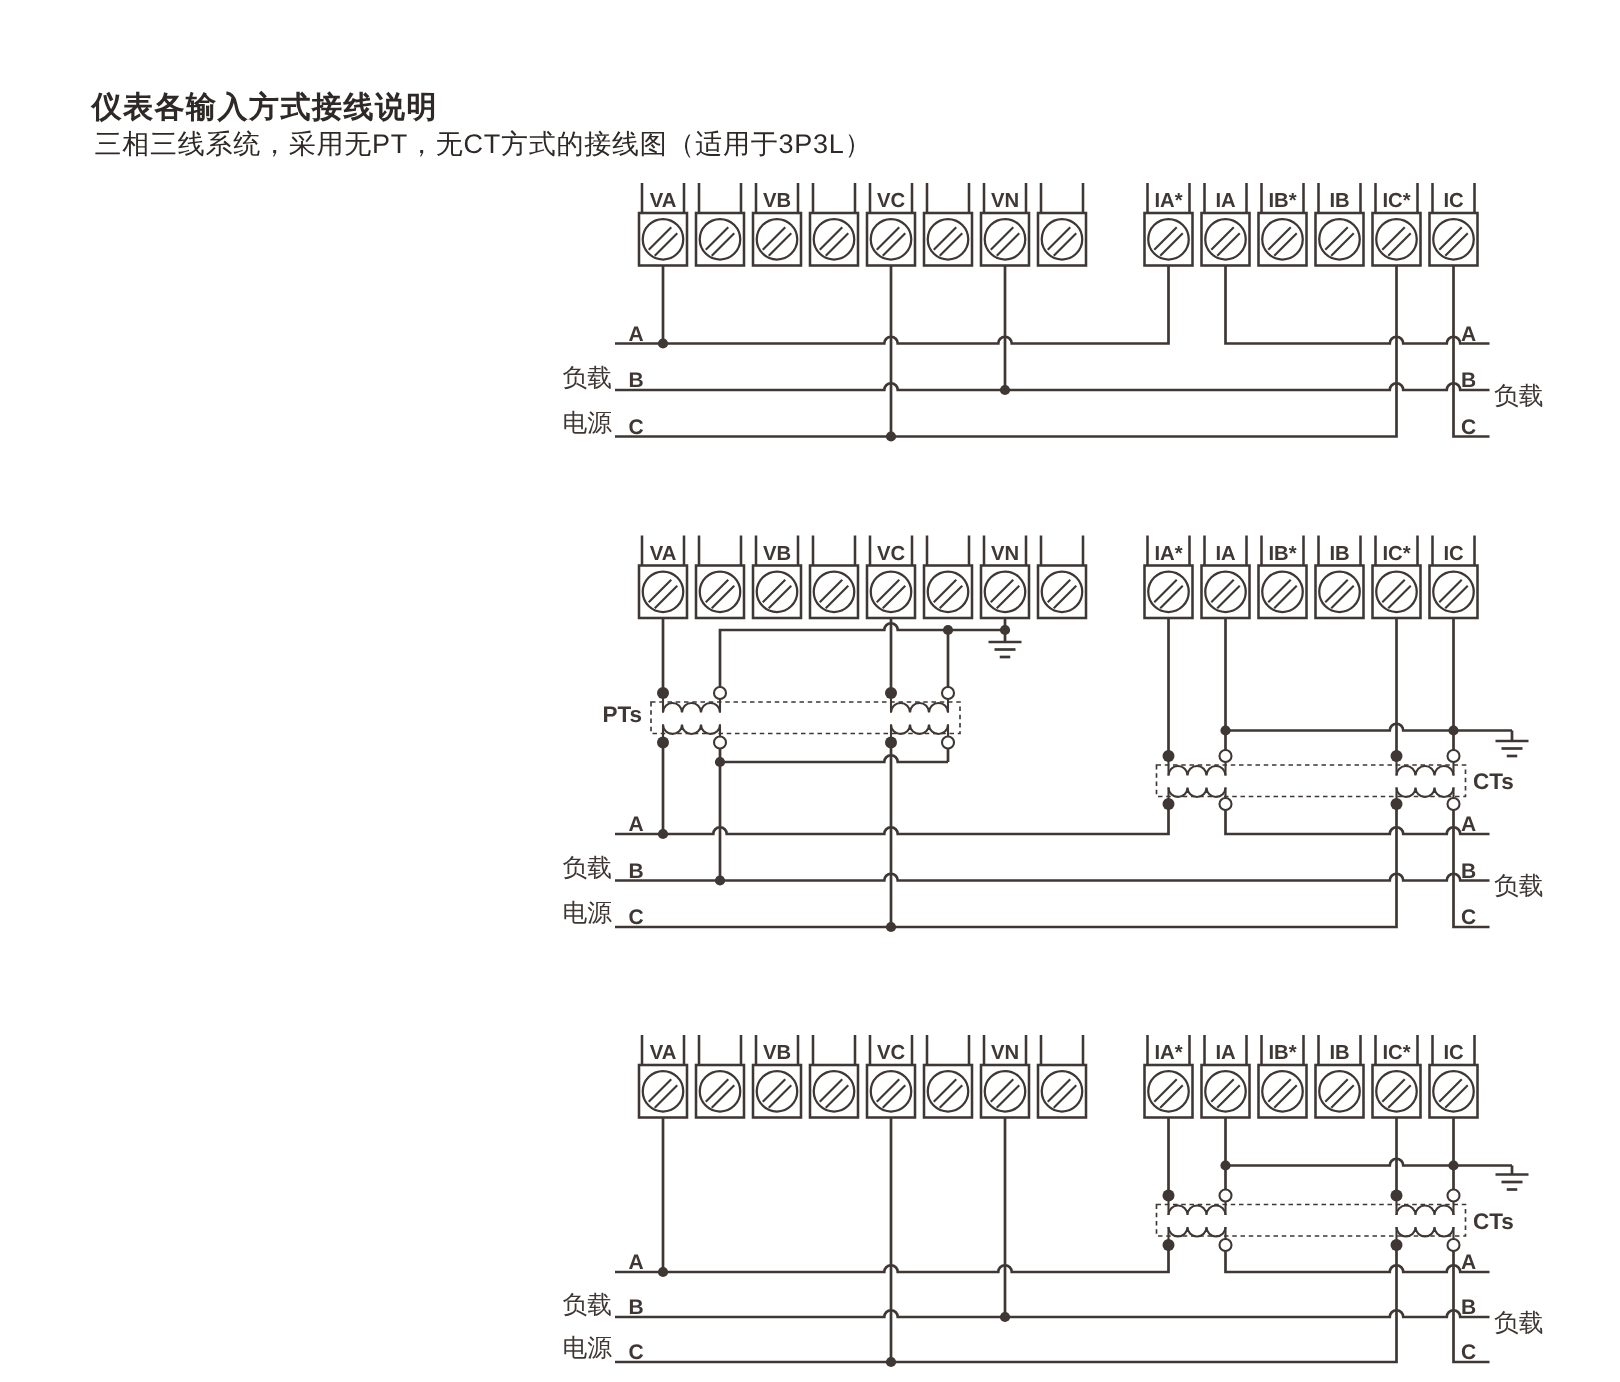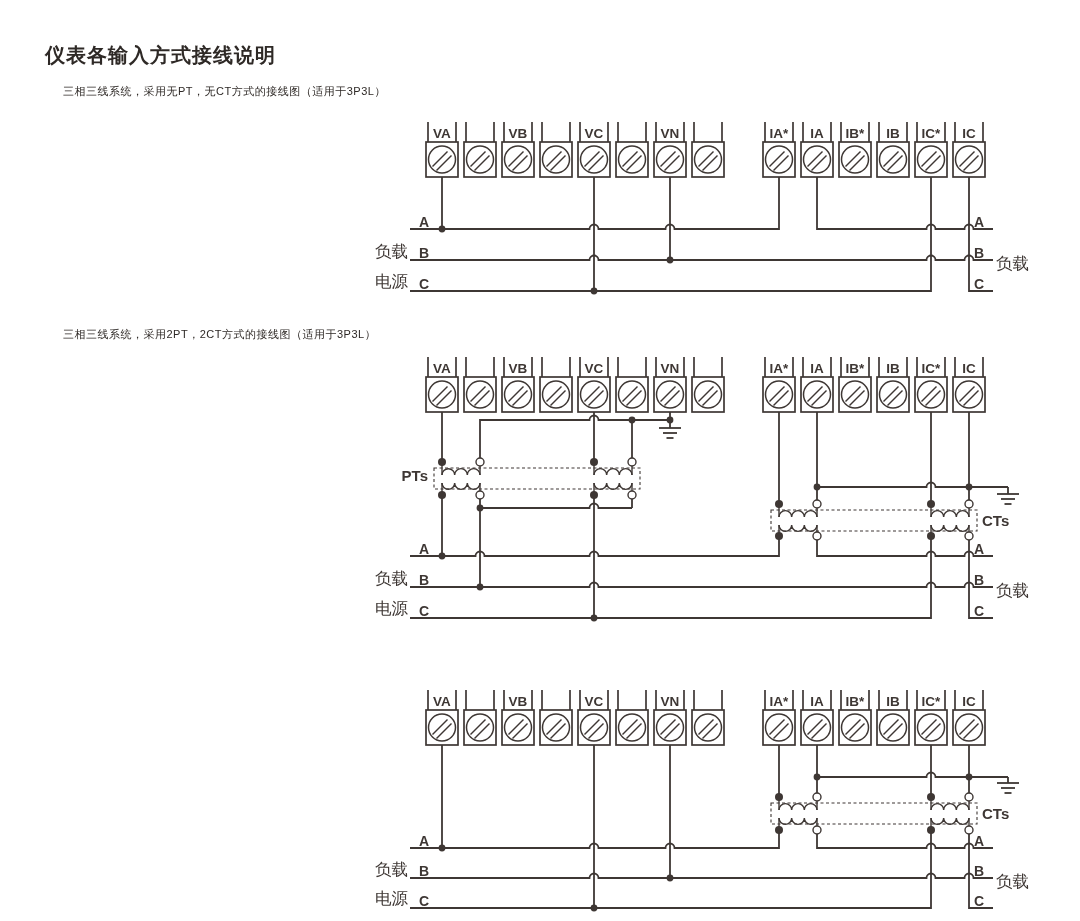--- a/index.html
+++ b/index.html
@@ -1,30 +1,29 @@
 <!DOCTYPE html>
 <html><head>
 <meta charset="utf-8">
 <style>
   html,body{margin:0;padding:0;background:#ffffff;}
   .page{position:relative;width:1080px;height:921px;background:#fff;overflow:hidden;
         font-family:"Liberation Sans","DejaVu Sans",sans-serif;color:#2e2926;}
   .page-title{position:absolute;left:45px;top:42px;font-size:20px;font-weight:bold;
-        letter-spacing:1px;margin:0;}
-  .sub{position:absolute;left:63px;font-size:11px;letter-spacing:0.5px;}
+        letter-spacing:1px;margin:16px;}
+  .sub{position:absolute;left:63px;font-size:18px;letter-spacing:0.5px;}
   #schematic{position:absolute;left:0;top:0;}
   text{font-family:"Liberation Sans","DejaVu Sans",sans-serif;}
 </style>
 </head>
 <body>
 
 <div class="page">
   <h1 class="page-title">仪表各输入方式接线说明</h1>
   <div class="sub" style="top:84px">三相三线系统，采用无PT，无CT方式的接线图（适用于3P3L）</div>
-  <div class="sub" style="top:327px">三相三线系统，采用2PT，2CT方式的接线图（适用于3P3L）</div>
   <svg id="schematic" width="1080" height="921" viewBox="0 0 1080 921">
       <g>
         <path d="M 410 229 L 589.5 229 A 4.5 4.5 0 0 1 598.5 229 L 665.5 229 A 4.5 4.5 0 0 1 674.5 229 L 779 229 L 779 177" fill="none" stroke="#3e3734" stroke-width="1.8"></path>
         <path d="M 817 177 L 817 229 L 926.5 229 A 4.5 4.5 0 0 1 935.5 229 L 964.5 229 A 4.5 4.5 0 0 1 973.5 229 L 993 229" fill="none" stroke="#3e3734" stroke-width="1.8"></path>
         <path d="M 410 260 L 589.5 260 A 4.5 4.5 0 0 1 598.5 260 L 926.5 260 A 4.5 4.5 0 0 1 935.5 260 L 964.5 260 A 4.5 4.5 0 0 1 973.5 260 L 993 260" fill="none" stroke="#3e3734" stroke-width="1.8"></path>
         <path d="M 410 291 L 931 291 L 931 177" fill="none" stroke="#3e3734" stroke-width="1.8"></path>
         <path d="M 969 177 L 969 291 L 993 291" fill="none" stroke="#3e3734" stroke-width="1.8"></path>
         <line x1="442" y1="177" x2="442" y2="229" stroke="#3e3734" stroke-width="1.8"></line>
         <line x1="594" y1="177" x2="594" y2="291" stroke="#3e3734" stroke-width="1.8"></line>
         <line x1="670" y1="177" x2="670" y2="260" stroke="#3e3734" stroke-width="1.8"></line>

